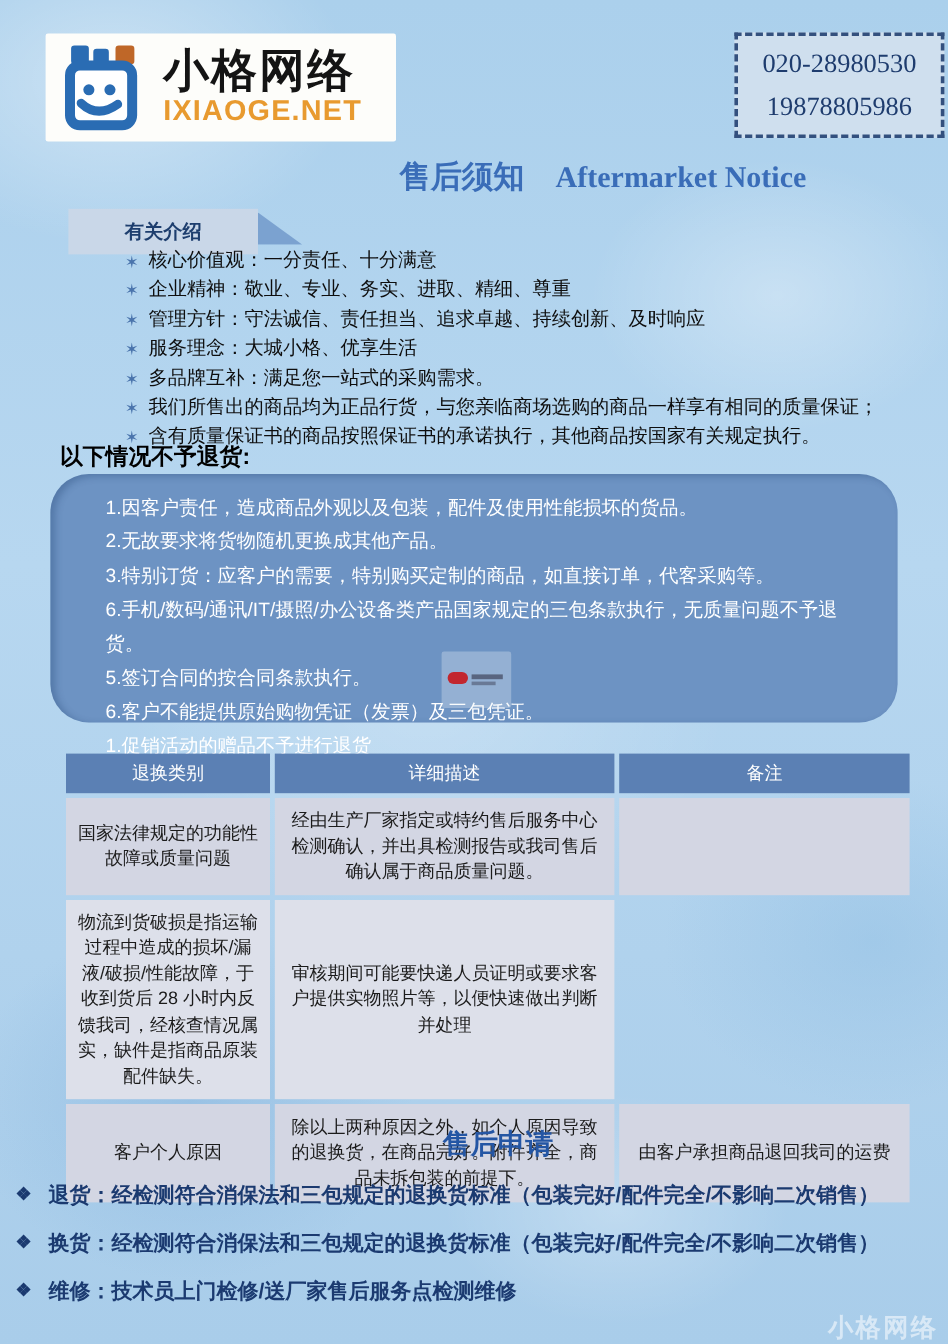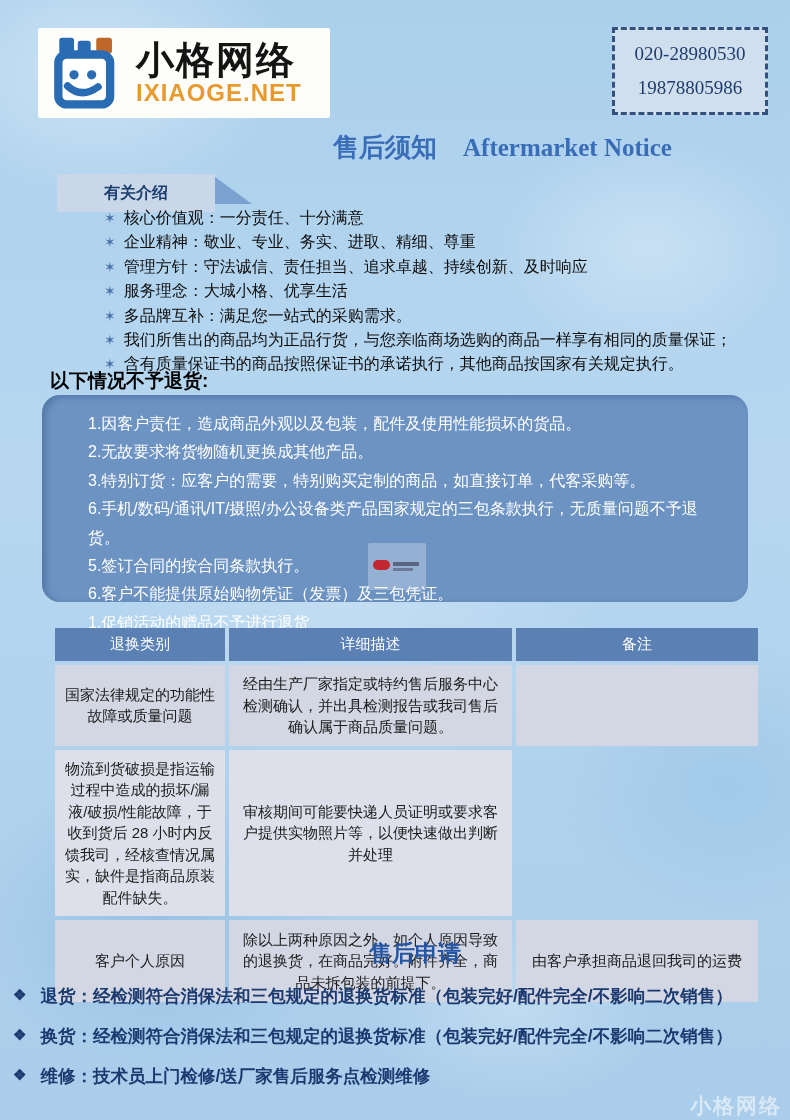--- a/index.html
+++ b/index.html
@@ -15,40 +15,40 @@
       radial-gradient(ellipse 240px 160px at 65% 90%, rgba(255,255,255,.25), transparent 60%),
       linear-gradient(180deg, #abd0ec, #b7d7f0 42%, #a9cdea);
   }
   
   .logo-box{ position:absolute; left:38px; top:28px; width:292px; height:90px;
     background:#fdfdfa; border-radius:2px; display:flex; align-items:center; gap:12px;
     padding-left:12px; box-sizing:border-box; }
   .logo-icon svg{ display:block; }
   .logo-cn{ font-size:38px; font-weight:800; color:#141414; letter-spacing:2px; line-height:1.05; }
   .logo-en{ font-size:24px; font-weight:800; color:#e89a2f; letter-spacing:1px; line-height:1; }
-  .phone-box{ position:absolute; left:612px; top:27px; width:156px; height:88px;
+  .phone-box{ position:absolute; left:612px; top:27px; width:175px; height:88px;
     border:3px dashed #33507e; background:#cfdfee; box-sizing:border-box;
     display:flex; flex-direction:column; align-items:center; justify-content:space-evenly;
-    font-family:"Liberation Serif", serif; font-size:19px; color:#1e3c6e; }
+    font-family:"Liberation Serif", serif; font-size:22px; color:#1e3c6e; }
   .main-title{ position:absolute; left:333px; top:130px; white-space:nowrap; color:#3a6db8; }
   .main-title .cn{ font-size:26px; font-weight:800; }
   .main-title .en{ font-size:25px; font-weight:700; font-family:"Liberation Serif", serif; margin-left:26px; }
   
   .intro-tab{ position:absolute; left:57px; top:174px; width:158px; height:38px;
     background:#c9d7e8; color:#1d3e6e; font-weight:700; font-size:16px;
     display:flex; align-items:center; justify-content:center; }
   .intro-tri{ position:absolute; left:215px; top:177px; width:37px; height:27px;
     background:#7ba2d0; clip-path:polygon(0 0, 100% 100%, 0 100%); }
   .intro-list{ position:absolute; left:104px; top:206px; width:650px; }
   .intro-item{ display:flex; align-items:flex-start; gap:8px; line-height:24.4px;
     font-size:16px; color:#0e0e0e; }
   .intro-item .star{ color:#4a74ac; font-size:14px; line-height:24.4px; }
   .noreturn-heading{ position:absolute; left:50px; top:368px; font-size:19px; font-weight:800; color:#000; }
   .noreturn-box{ position:absolute; left:42px; top:395px; width:706px; height:207px;
-    background:#6d93c3; border-radius:18px; box-sizing:border-box; padding:15px 20px 0 46px;
+    background:#6d93c3; border-radius:32px; box-sizing:border-box; padding:15px 20px 0 46px;
     box-shadow: inset 4px 2px 6px rgba(28,58,105,.30); }
   .noreturn-item{ color:#fff; font-size:16px; line-height:28.4px; }
   .box-wm{ position:absolute; left:368px; top:543px; width:58px; height:47px;
     background:rgba(238,244,250,.30); border-radius:2px; }
   .box-wm .wm-badge{ position:absolute; left:5px; top:17px; width:17px; height:10px;
     background:#c2262e; border-radius:5px; }
   .box-wm .wm-bar1{ position:absolute; left:25px; top:19px; width:26px; height:4px; background:rgba(40,40,60,.55); }
   .box-wm .wm-bar2{ position:absolute; left:25px; top:25px; width:20px; height:3px; background:rgba(40,40,60,.40); }
   
   .rtable{ position:absolute; left:55px; top:628px; width:703px; }

